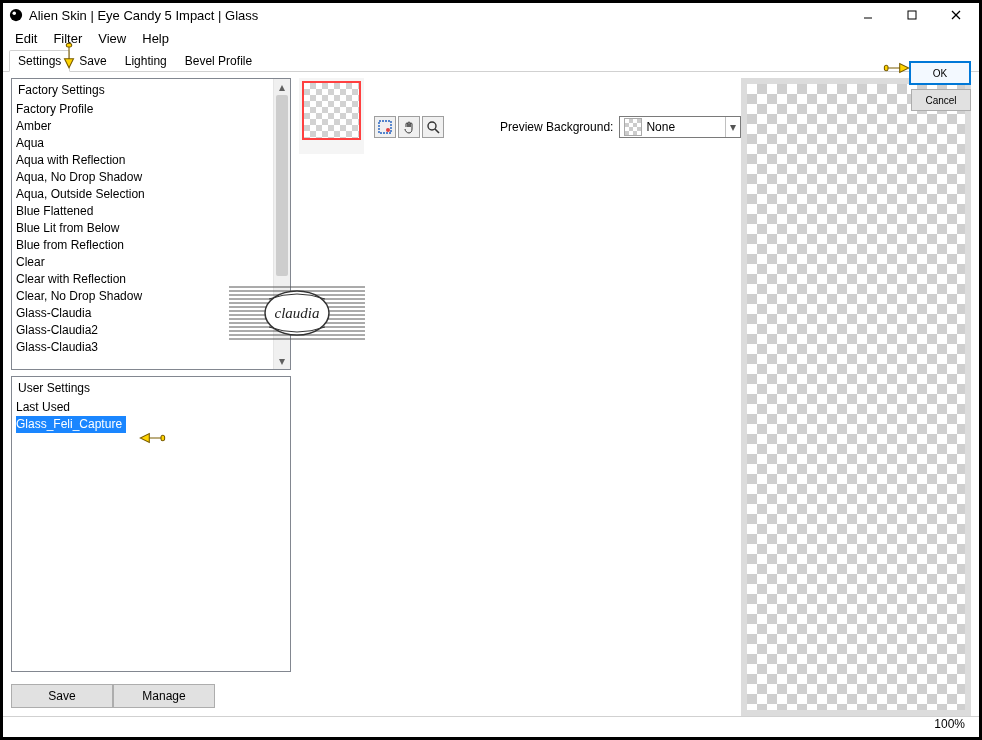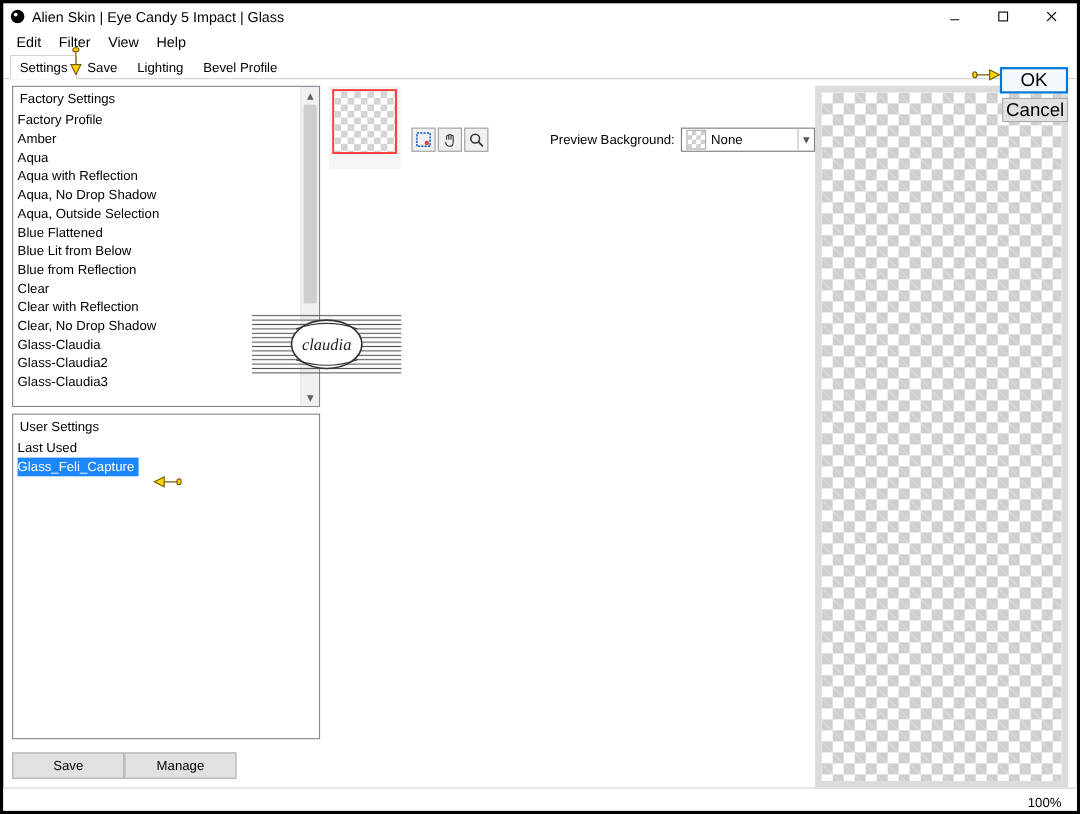--- a/index.html
+++ b/index.html
@@ -73,26 +73,26 @@
     background-size:20px 20px;background-position:0 0,10px 10px;overflow:hidden}
   .glass-sphere{position:absolute;width:330px;height:330px;left:310px;top:20px;border-radius:50%;
     background:radial-gradient(circle at 40% 25%, rgba(255,255,255,0.55) 0%, rgba(255,255,255,0.2) 18%, rgba(255,255,255,0) 40%),
                radial-gradient(circle at 60% 80%, rgba(120,120,120,0.25) 0%, rgba(255,255,255,0) 45%),
                radial-gradient(circle at 50% 50%, rgba(230,230,230,0.18) 0%, rgba(230,230,230,0.08) 60%, rgba(150,150,150,0.28) 88%, rgba(60,60,60,0.25) 100%);
     box-shadow:inset 8px 10px 30px rgba(255,255,255,0.4), inset -14px -18px 40px rgba(80,80,80,0.25), 6px 10px 22px rgba(0,0,0,0.25)}
   .glass-sphere::after{content:"";position:absolute;left:28%;top:6%;width:34%;height:20%;border-radius:50%;background:radial-gradient(ellipse at center, rgba(255,255,255,0.7) 0%, rgba(255,255,255,0) 70%);transform:rotate(-14deg)}
 
   
   .dlgbtns{position:absolute;top:58px;right:8px;display:flex;flex-direction:column;gap:4px;align-items:flex-end;z-index:4}
-  .dlgbtn{width:58px;height:20px;border:1px solid #adadad;background:#e1e1e1;display:flex;align-items:center;justify-content:center;font-size:17px}
+  .dlgbtn{width:58px;height:20px;border:1px solid #adadad;background:#e1e1e1;display:flex;align-items:center;justify-content:center;font-size:10px}
   .dlgbtn.primary{border:2px solid #0078d7;background:#f3f9ff}
   .ok-pointer{position:absolute;top:56px;right:68px;z-index:6}
 
   
-  .status{height:20px;border-top:1px solid #d1d1d1;display:flex;align-items:flex-end;justify-content:flex-end;padding:0 14px;font-size:12px;background:#fff}
+  .status{height:20px;border-top:1px solid #d1d1d1;display:flex;align-items:flex-start;justify-content:flex-end;padding:0 14px;font-size:12px;background:#fff}
 
   
   .stamp{position:absolute;left:226px;top:282px;width:136px;height:56px;z-index:8;pointer-events:none}
 
   
   .hand{width:28px;height:18px}
   .hand.down{transform:rotate(90deg)}
 
   
   .sel-pointer{position:absolute;left:135px;top:426px;z-index:7}

